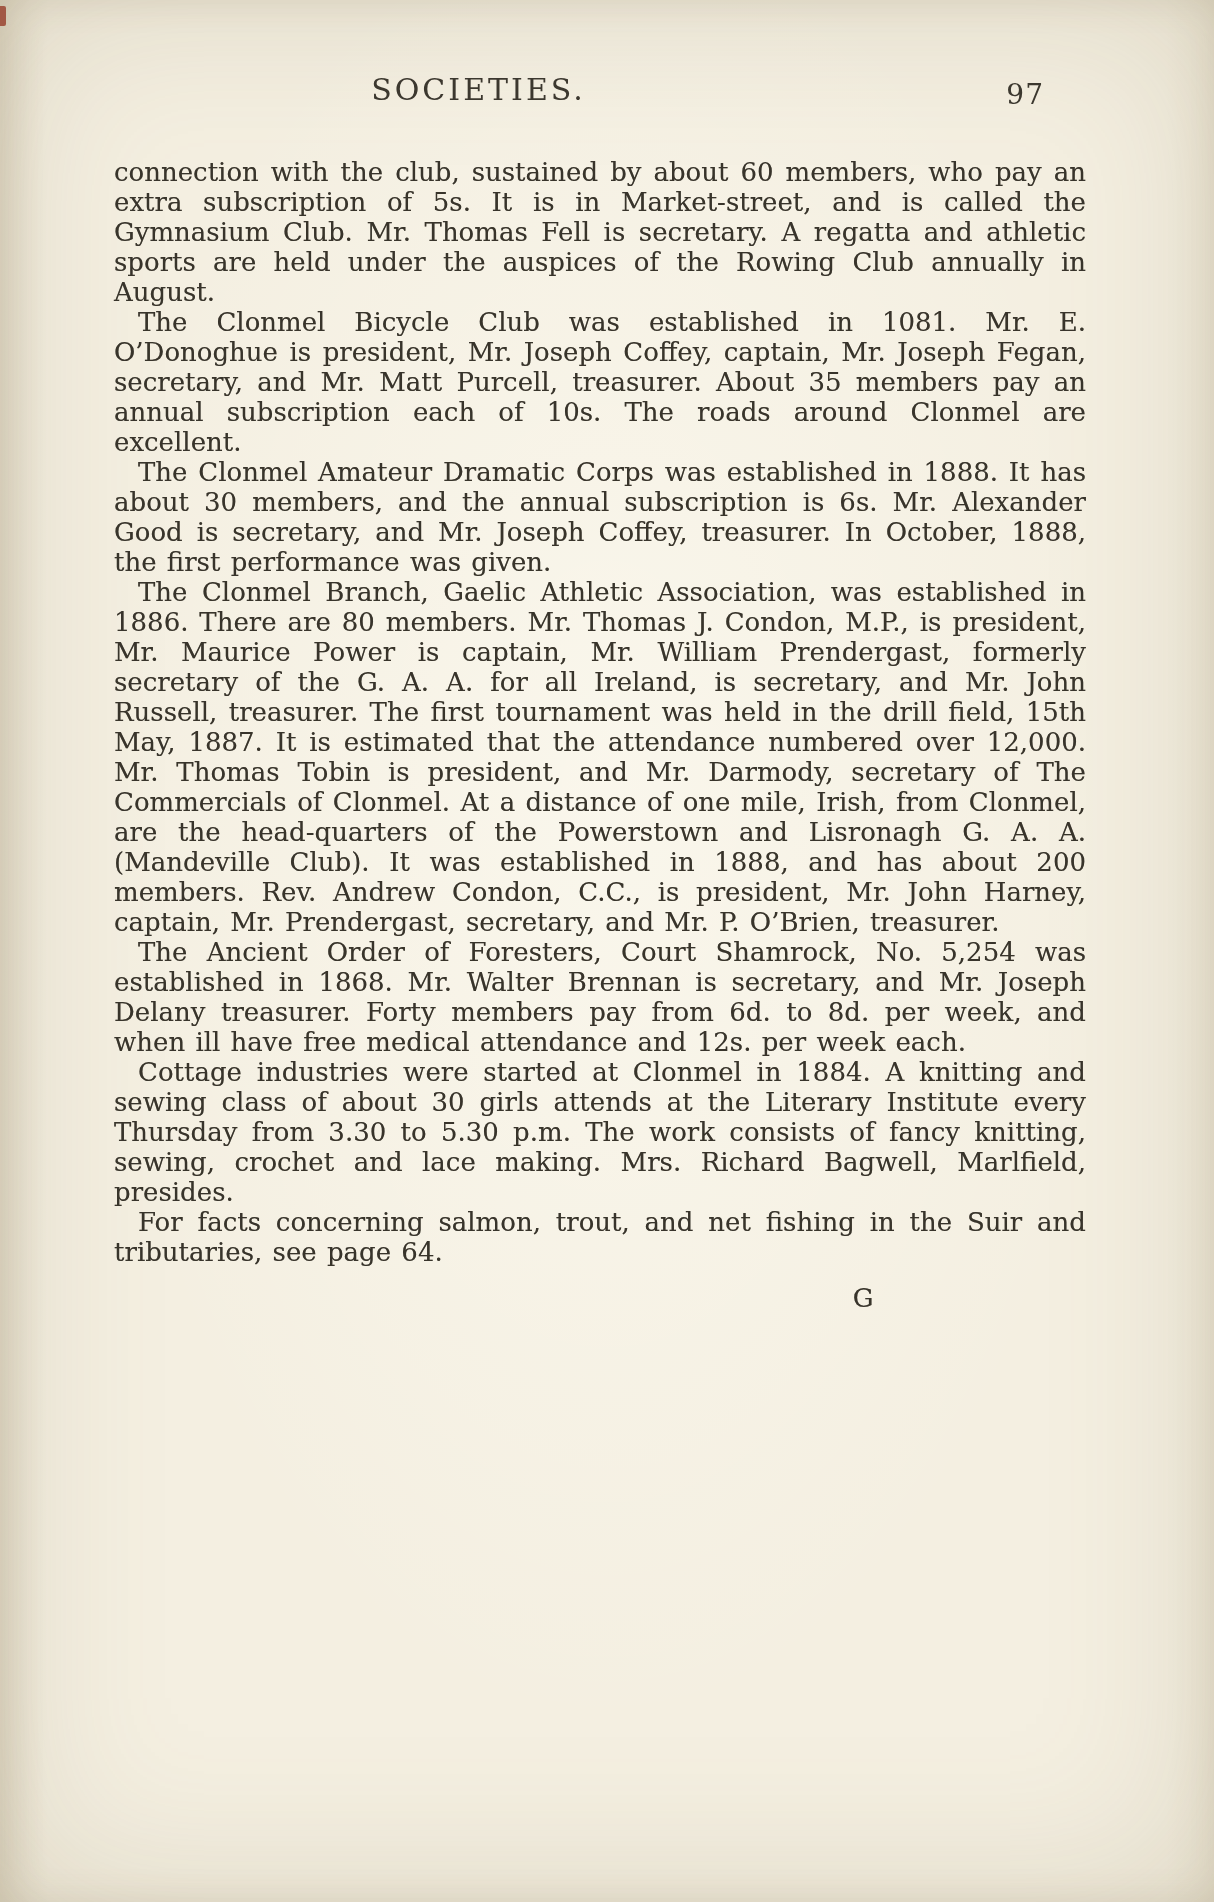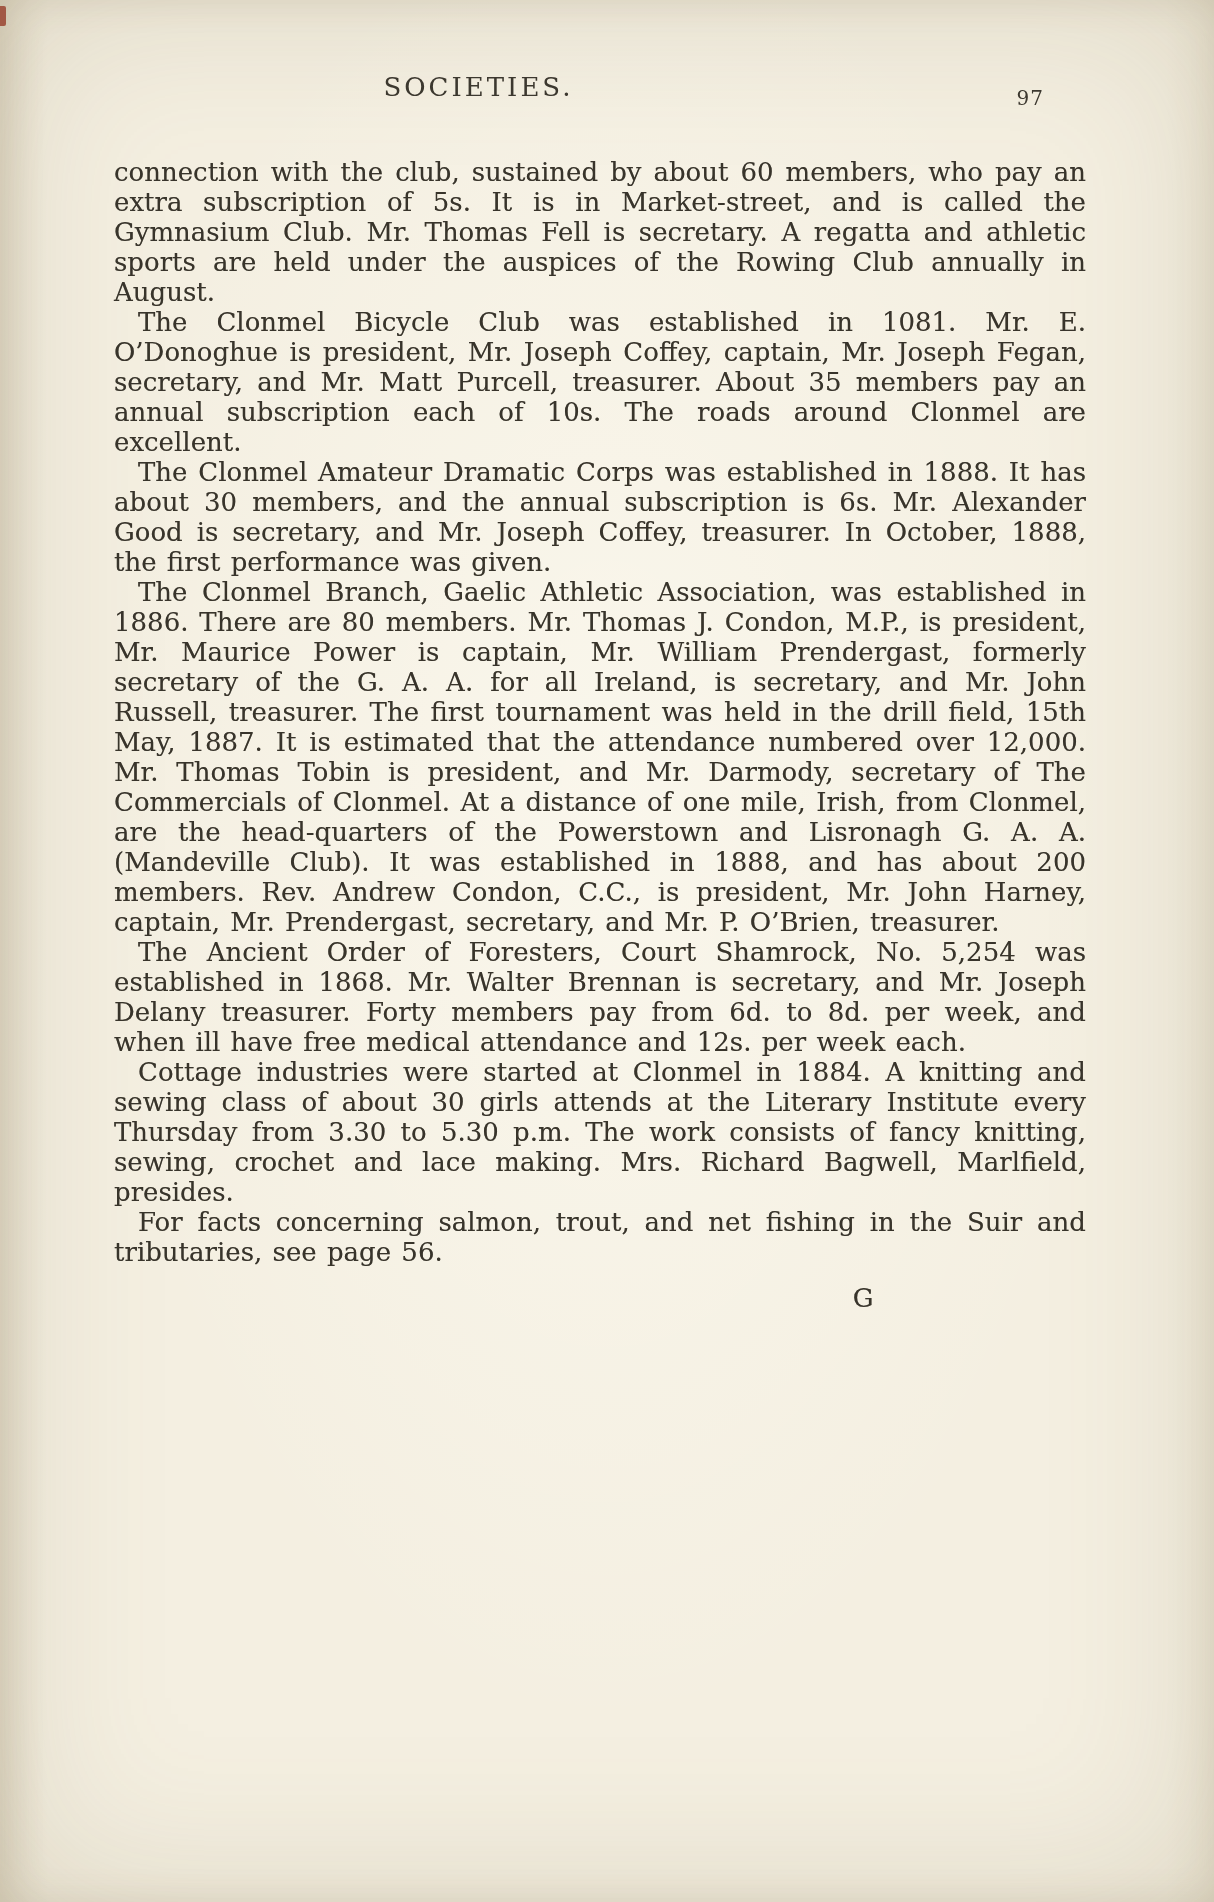--- a/index.html
+++ b/index.html
@@ -38,30 +38,30 @@
   .page-header {
     position: relative;
     height: 40px;
     margin-bottom: 40px;
   }
   .running-title {
     position: absolute;
     left: 37.5%;
     transform: translateX(-50%);
     top: 2px;
-    font-size: 26px;
+    font-size: 30px;
     letter-spacing: 3px;
     color: #3c382f;
     white-space: nowrap;
   }
   .page-number {
     position: absolute;
     right: 42px;
-    top: 16px;
-    font-size: 20px;
+    top: 8px;
+    font-size: 28px;
     letter-spacing: 1px;
     color: #3c382f;
   }
   .text-block {
     font-size: 26px;
     line-height: 30px;
     text-align: justify;
     word-spacing: 2px;
     text-shadow: 0 0 0.6px rgba(56,52,43,0.45);
     margin-top: 47px;
@@ -90,20 +90,20 @@
     <span class="page-number">97</span>
   </header>
 
   <main class="text-block">
     <p>connection with the club, sustained by about 60 members, who pay an extra subscription of 5s. It is in Market-street, and is called the Gymnasium Club. Mr. Thomas Fell is secretary. A regatta and athletic sports are held under the auspices of the Rowing Club annually in August.</p>
     <p class="indent">The Clonmel Bicycle Club was established in 1081. Mr. E. O’Donoghue is president, Mr. Joseph Coffey, captain, Mr. Joseph Fegan, secretary, and Mr. Matt Purcell, treasurer. About 35 members pay an annual subscription each of 10s. The roads around Clonmel are excellent.</p>
     <p class="indent">The Clonmel Amateur Dramatic Corps was established in 1888. It has about 30 members, and the annual subscription is 6s. Mr. Alexander Good is secretary, and Mr. Joseph Coffey, treasurer. In October, 1888, the first performance was given.</p>
     <p class="indent">The Clonmel Branch, Gaelic Athletic Association, was established in 1886. There are 80 members. Mr. Thomas J. Condon, M.P., is president, Mr. Maurice Power is captain, Mr. William Prendergast, formerly secretary of the G. A. A. for all Ireland, is secretary, and Mr. John Russell, treasurer. The first tournament was held in the drill field, 15th May, 1887. It is estimated that the attendance numbered over 12,000. Mr. Thomas Tobin is president, and Mr. Darmody, secretary of The Commercials of Clonmel. At a distance of one mile, Irish, from Clonmel, are the head-quarters of the Powerstown and Lisronagh G. A. A. (Mandeville Club). It was established in 1888, and has about 200 members. Rev. Andrew Condon, C.C., is president, Mr. John Harney, captain, Mr. Prendergast, secretary, and Mr. P. O’Brien, treasurer.</p>
     <p class="indent">The Ancient Order of Foresters, Court Shamrock, No. 5,254 was established in 1868. Mr. Walter Brennan is secretary, and Mr. Joseph Delany treasurer. Forty members pay from 6d. to 8d. per week, and when ill have free medical attendance and 12s. per week each.</p>
     <p class="indent">Cottage industries were started at Clonmel in 1884. A knitting and sewing class of about 30 girls attends at the Literary Institute every Thursday from 3.30 to 5.30 p.m. The work consists of fancy knitting, sewing, crochet and lace making. Mrs. Richard Bagwell, Marlfield, presides.</p>
-    <p class="indent">For facts concerning salmon, trout, and net fishing in the Suir and tributaries, see page 56.</p>
+    <p class="indent">For facts concerning salmon, trout, and net fishing in the Suir and tributaries, see page 64.</p>
 
     <div class="signature-line">
       <span>G</span>
     </div>
   </main>
 
 </div>
 
 </body></html>

